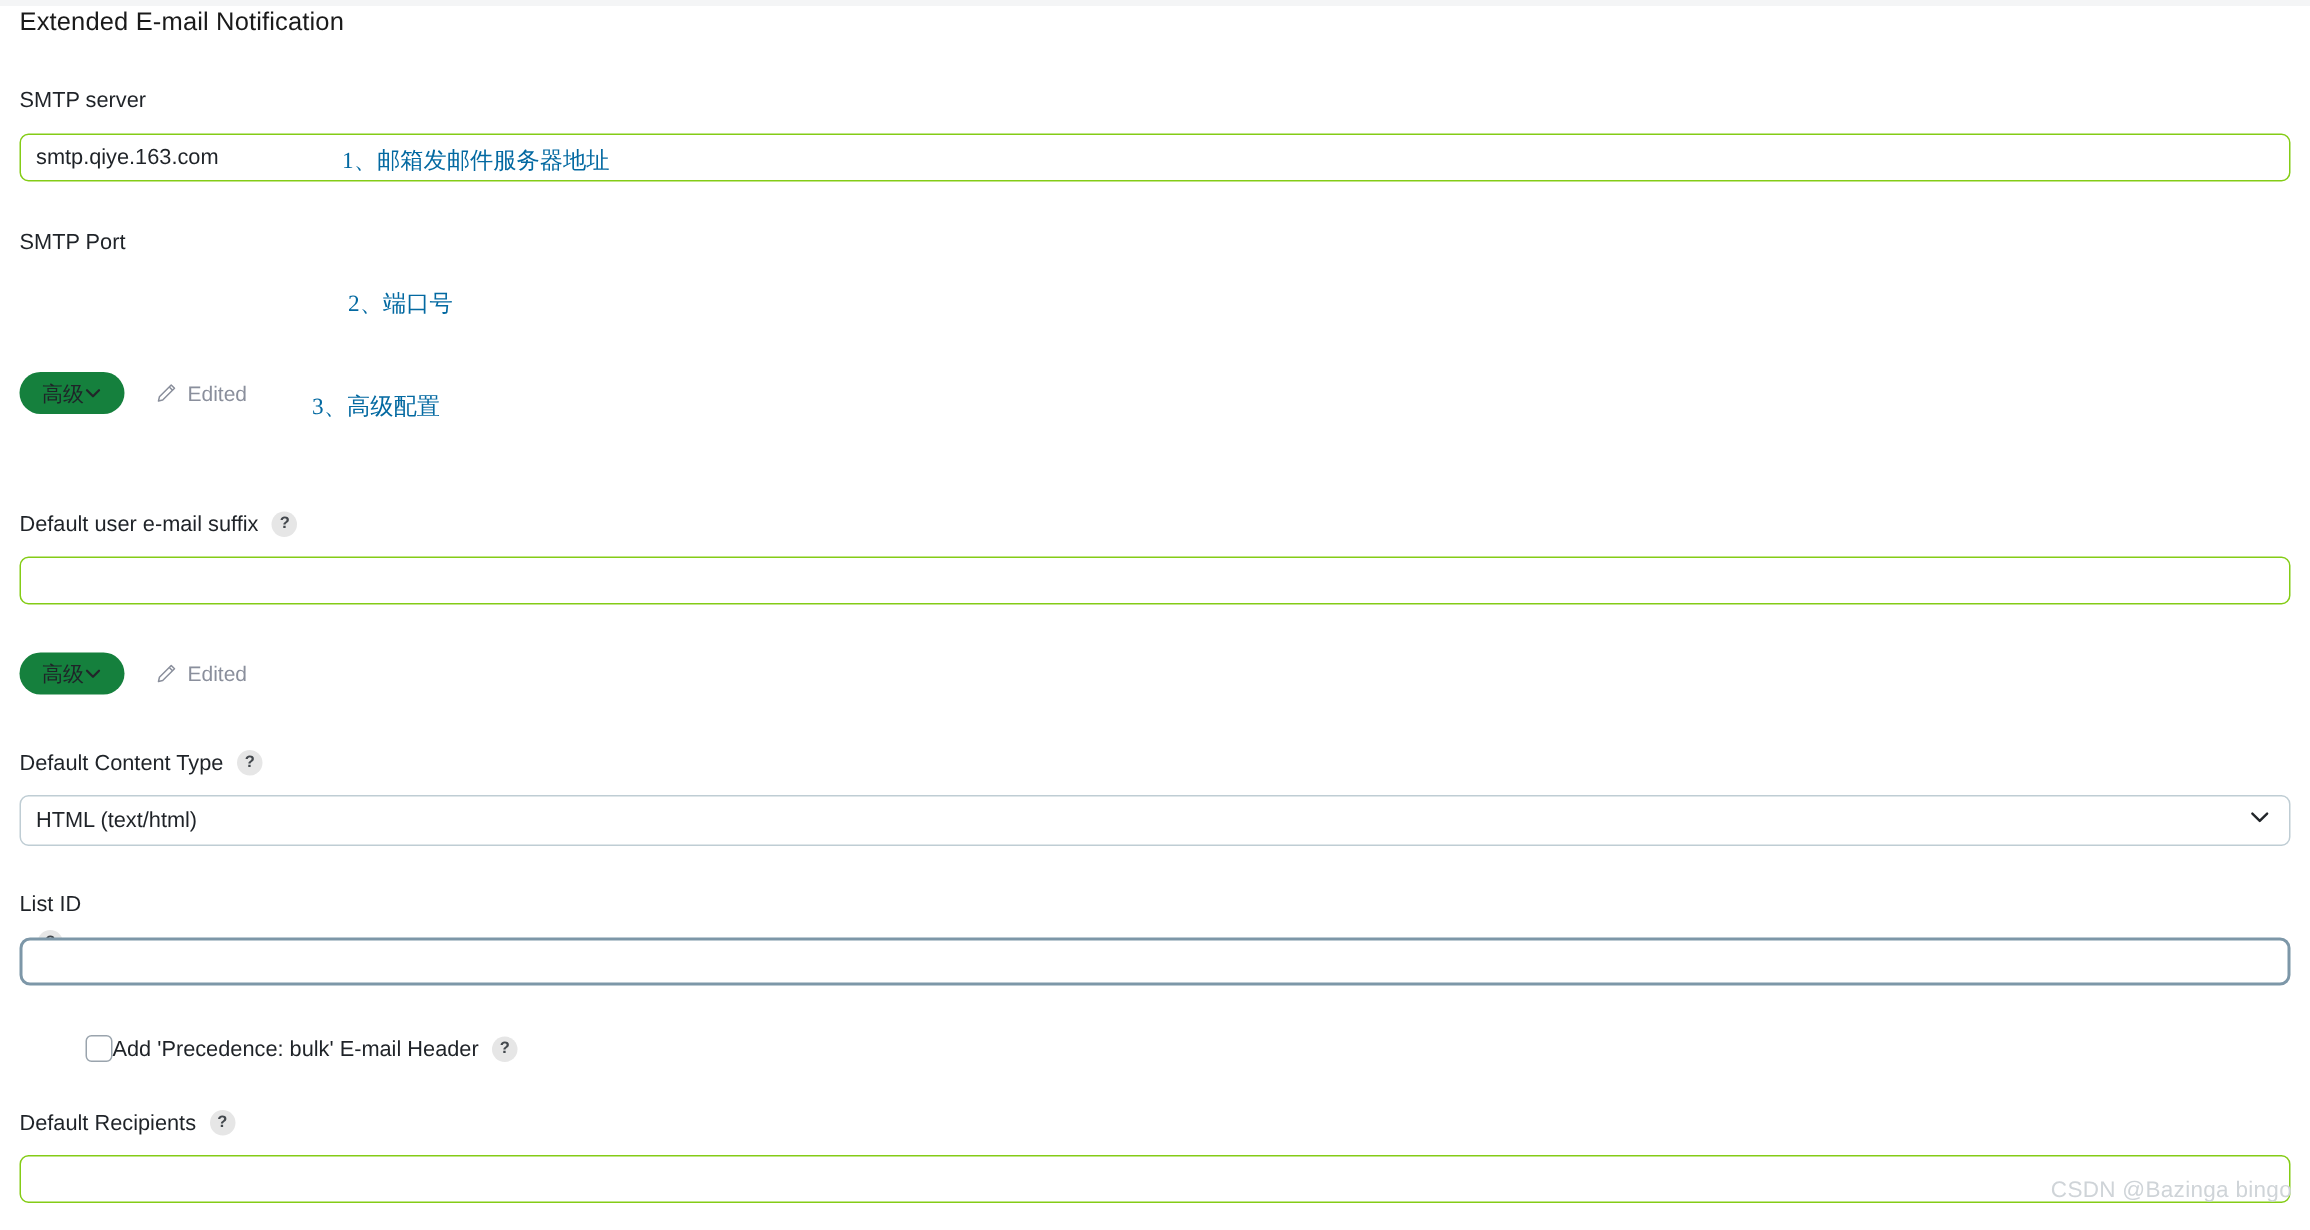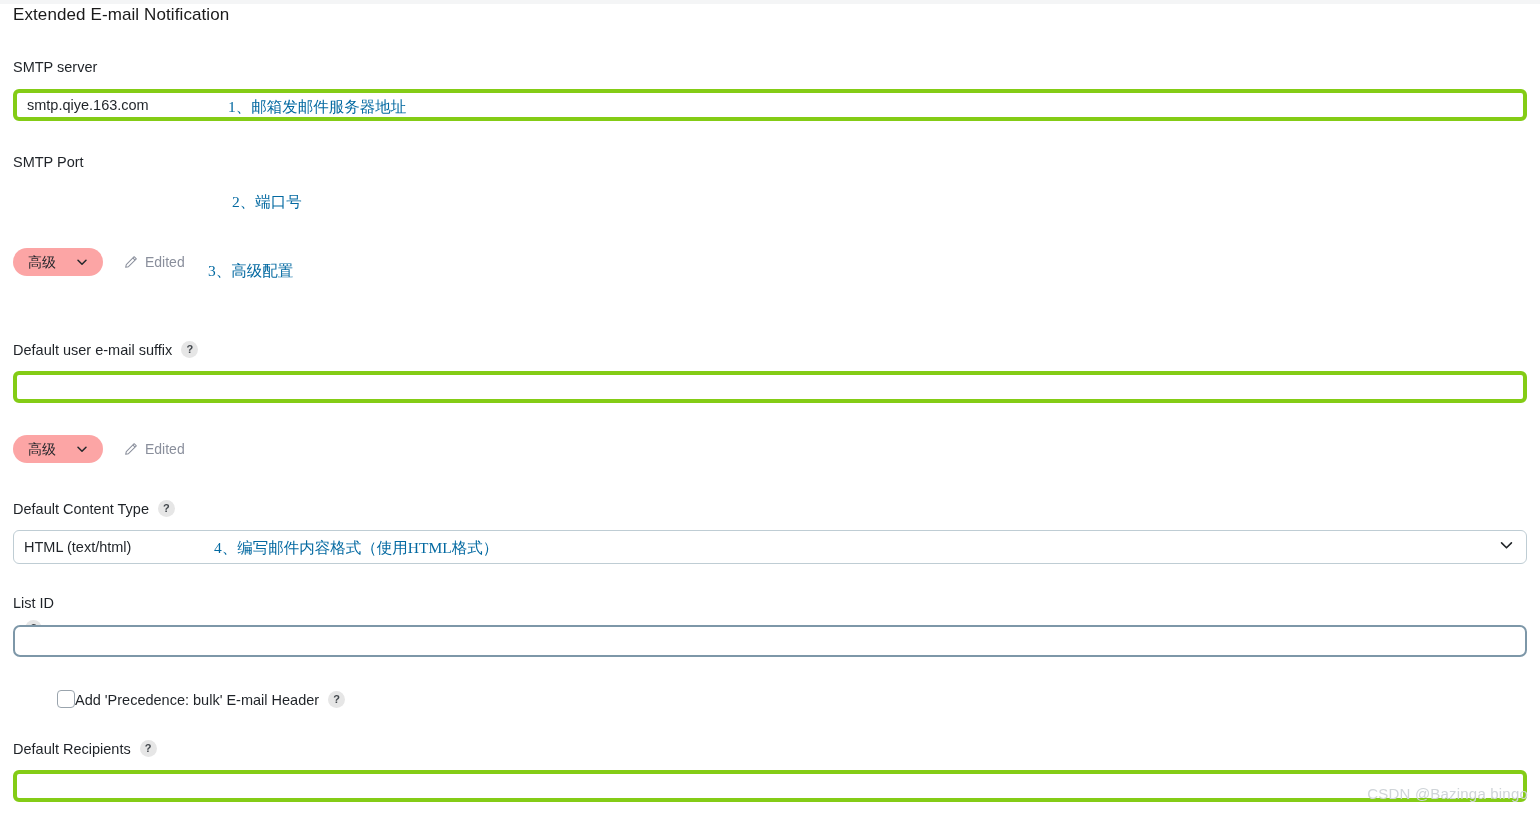--- a/index.html
+++ b/index.html
@@ -52,21 +52,21 @@
     font-weight: bold;
     line-height: 1;
     cursor: pointer;
   }
 
   .text-input {
     position: absolute;
     left: 13px;
     height: 32px;
     background: #ffffff;
-    border: 4px solid #84cc16;
+    border: 1px solid #84cc16;
     border-radius: 6px;
     font-size: 14.5px;
     font-family: "Liberation Sans", "DejaVu Sans", sans-serif;
     color: #1f2328;
     padding: 0 10px;
     outline: none;
   }
   .text-input.focused {
     border: 2px solid #7d97a8;
     border-radius: 7px;
@@ -102,22 +102,22 @@
   .adv-row {
     position: absolute;
     left: 13px;
     display: flex;
     align-items: center;
     gap: 21px;
   }
   .adv-btn {
     display: inline-flex;
     align-items: center;
-    gap: 20px;
-    background: #fca5a5;
+    gap: 0;
+    background: #15803d;
     border: none;
     border-radius: 16px;
     padding: 7px 15px;
     font-size: 14px;
     color: #1f2328;
     font-family: "Liberation Sans", "DejaVu Sans", sans-serif;
     cursor: pointer;
     line-height: 1;
   }
   .adv-btn .chev { color: #22262a; display: inline-flex; }
@@ -248,21 +248,20 @@
     <span class="help-badge">?</span>
   </div>
   <div class="select-wrap" style="top:530px; width:1514px;">
     <div class="select-box">HTML (text/html)</div>
     <span class="select-chevron">
       <svg width="15" height="15" viewBox="0 0 14 14" fill="none" aria-hidden="true">
         <path d="M2.4 5 L7 9.6 L11.6 5" stroke="currentColor" stroke-width="1.5" stroke-linecap="round" stroke-linejoin="round"></path>
       </svg>
     </span>
   </div>
-  <div class="annot" style="left:214px; top:538px;">4、编写邮件内容格式（使用HTML格式）</div>
 
   <div class="field-label" style="left:13px; top:595px;flex-direction:column;">
     <span>List ID</span>
     <span class="help-badge">?</span>
   </div>
   <input class="text-input focused" style="top: 625px; width: 1514px;" value="">
 
   <div class="checkbox-row" style="top:690px;">
     <span class="cbox"></span>
     <span class="cbox-label">

